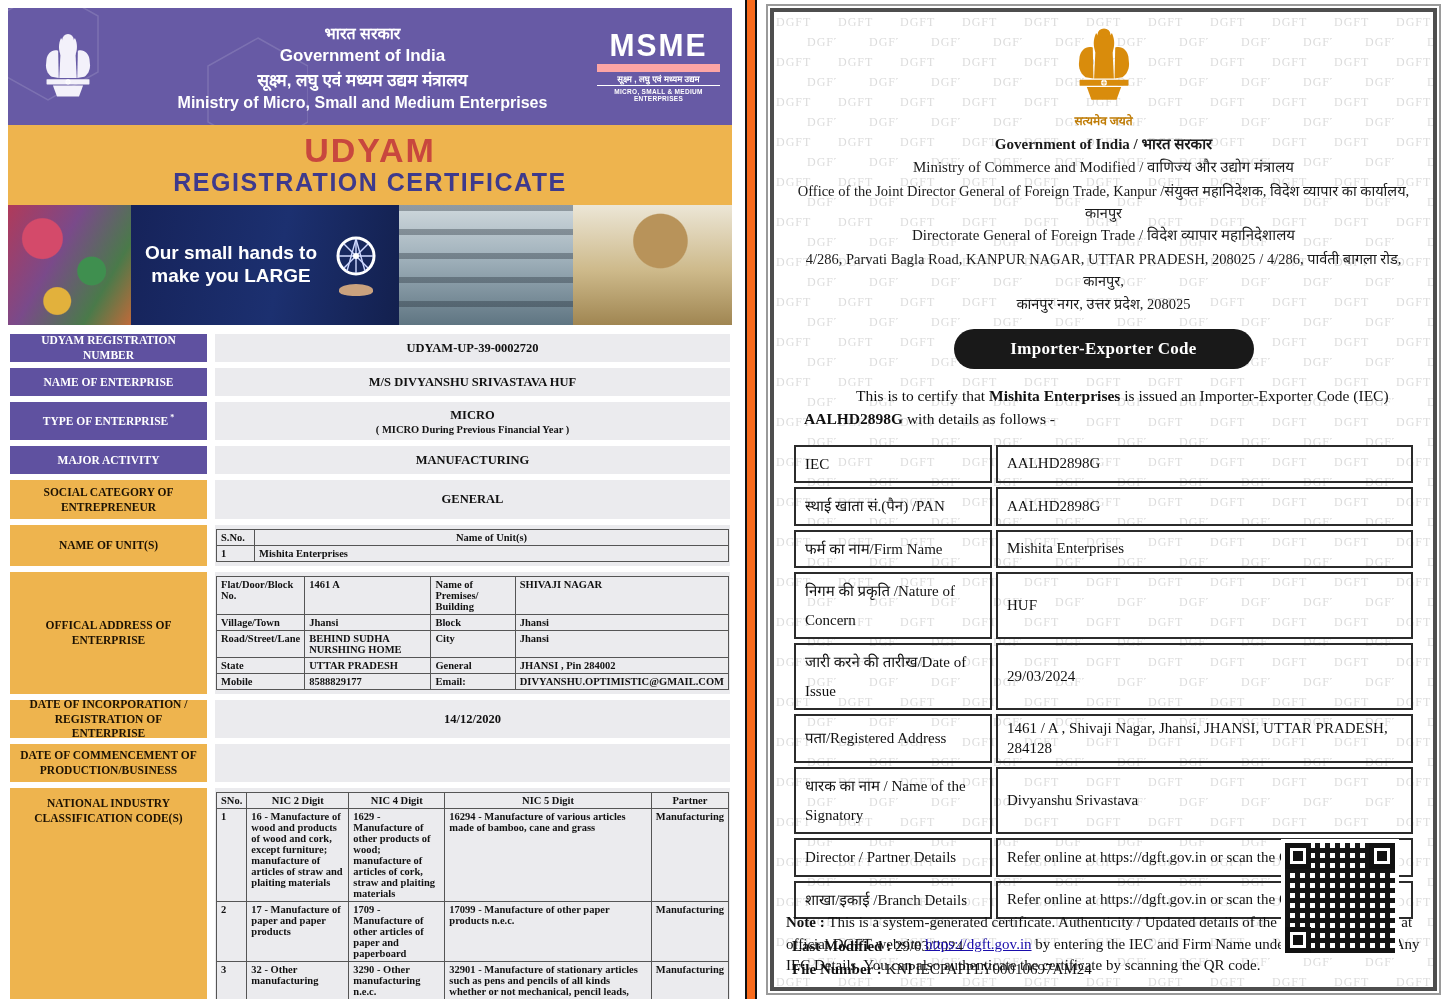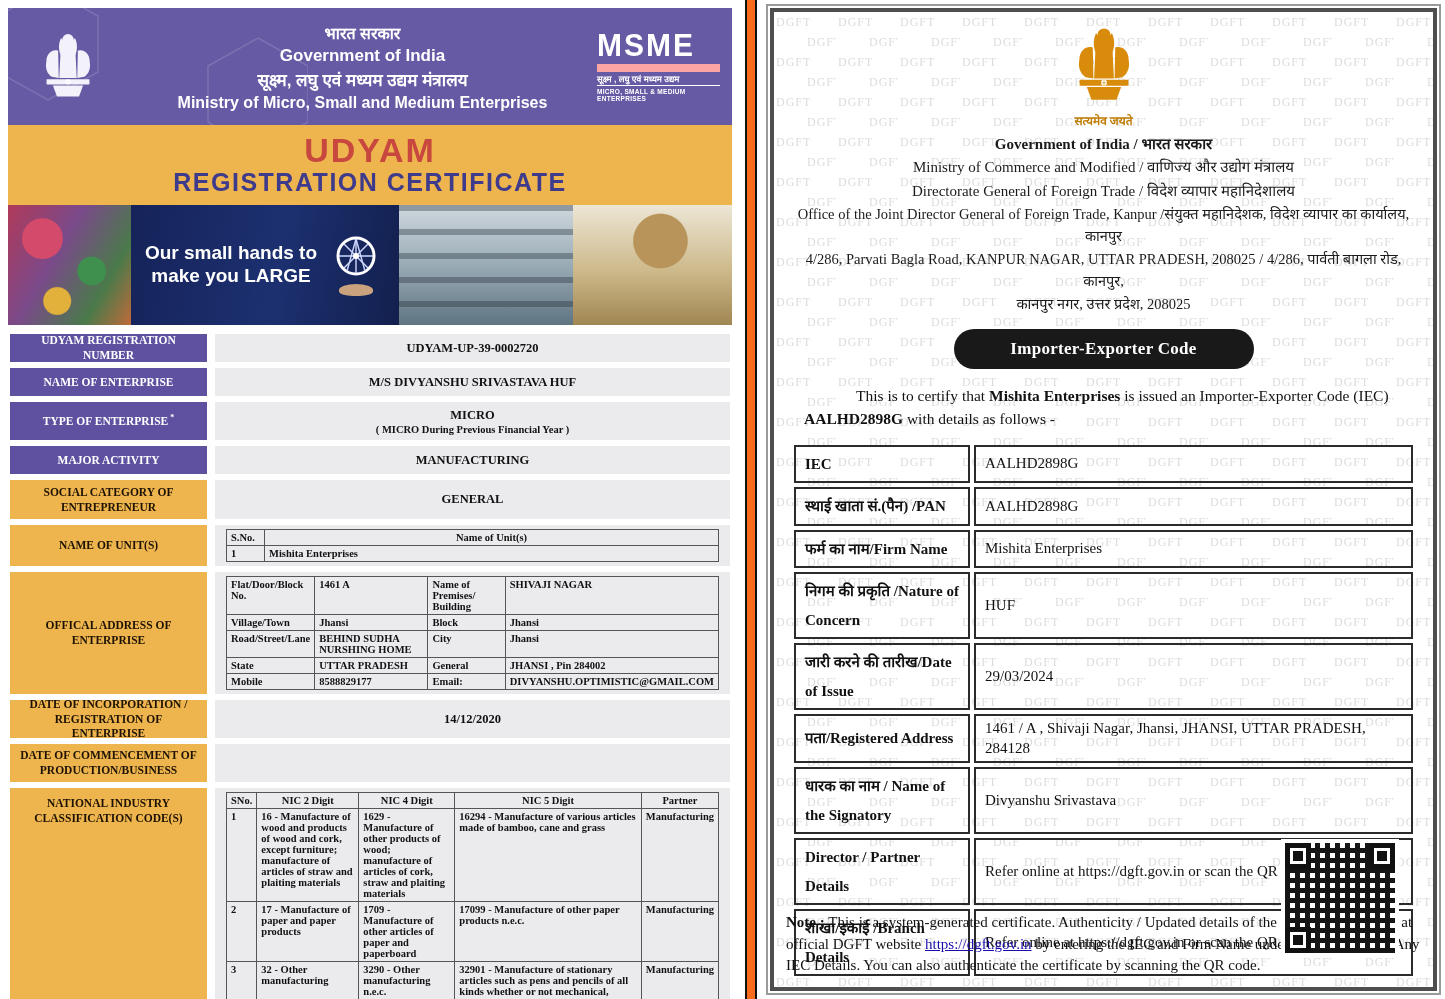--- a/index.html
+++ b/index.html
@@ -12,21 +12,21 @@
 
   .lp-header { position:relative; height:117px; background:#675aa5; display:flex; align-items:center; overflow:hidden; }
   .hexes { position:absolute; inset:0; }
   .lp-emblem { position:relative; width:120px; display:flex; justify-content:center; align-items:center; }
   .emblem { color:#f3f1fa; }
   .lp-head-text { position:relative; flex:1; text-align:center; color:#fff; font-family:"Liberation Sans", sans-serif; }
   .lp-head-text .hi1 { font-size:16px; font-weight:bold; }
   .lp-head-text .en1 { font-size:17px; font-weight:bold; margin-top:2px; }
   .lp-head-text .hi2 { font-size:17px; font-weight:bold; margin-top:2px; }
   .lp-head-text .en2 { font-size:16px; font-weight:bold; margin-top:3px; }
-  .msme-logo { position:relative; width:135px; padding-right:12px; text-align:left; color:#fff; font-family:"Liberation Sans", sans-serif; }
+  .msme-logo { position:relative; width:135px; padding-right:12px; text-align:center; color:#fff; font-family:"Liberation Sans", sans-serif; }
   .msme-word { font-size:30px; font-weight:800; letter-spacing:2px; line-height:1; transform:scaleY(1.05); }
   .msme-hi { font-size:8.5px; font-weight:bold; border-top:8px solid #fca5a5; border-bottom:1px solid #fff; padding:1px 0; margin-top:3px; white-space:nowrap; }
   .msme-en { font-size:6.5px; font-weight:bold; margin-top:2px; letter-spacing:.3px; }
 
   .lp-title { height:80px; background:#eeb44e; display:flex; flex-direction:column; align-items:center; justify-content:center; font-family:"Liberation Sans", sans-serif; }
   .lp-title .t1 { color:#c8473e; font-size:34px; font-weight:800; letter-spacing:2px; line-height:1.05; }
   .lp-title .t2 { color:#3e3a8c; font-size:25px; font-weight:800; letter-spacing:1.5px; }
 
   .lp-collage { height:120px; display:flex; position:relative; overflow:hidden; }
   .seg { height:100%; }
@@ -51,21 +51,21 @@
 
   .lp-rows { margin-top:9px; display:flex; flex-direction:column; gap:6px; padding:0 2px 0 2px; }
   .lrow { display:flex; gap:8px; }
   .lbl { width:197px; flex:0 0 197px; display:flex; align-items:center; justify-content:center; text-align:center;
          font-weight:bold; font-size:11.5px; padding:2px 8px; line-height:1.3; }
   .lbl.purple { background:#5f51a0; color:#fff; }
   .lbl.gold { background:#eeb44e; color:#1d1203; }
   .val { flex:1; background:#ebebee; display:flex; flex-direction:column; align-items:center; justify-content:center;
          font-weight:bold; font-size:12.5px; color:#111; text-align:center; padding:2px 6px; }
   .val .sub { font-size:10.5px; margin-top:1px; }
-  .val.tablecell { display:block; padding:4px 11px; text-align:left; }
+  .val.tablecell { display:block; padding:4px 1px; text-align:left; }
   sup.mark { font-size:8px; vertical-align:super; margin-left:2px; }
 
   table.mini { width:100%; border-collapse:collapse; background:#ebebee; font-size:10.5px; font-weight:bold; color:#111; }
   table.mini th, table.mini td { border:1px solid #555; padding:2px 4px; vertical-align:top; text-align:left; }
   table.units th:first-child { width:38px; }
   table.units th:last-child { text-align:center; }
   table.addr td.k { width:88px; }
   table.addr td.k2 { width:105px; }
   table.addr td.v1 { width:165px; }
   table.nic th { text-align:center; }
@@ -98,21 +98,21 @@
   .r-head .hl.sm { font-size:14.5px; }
 
   .pill { width:300px; height:40px; margin:14px auto 0; background:#191919; color:#fff; border-radius:22px;
           display:flex; align-items:center; justify-content:center; font-weight:bold; font-size:17px; letter-spacing:.3px; }
 
   .certify { margin-top:15px; font-size:15.5px; line-height:1.5; color:#111; padding:0 28px 0 16px; text-indent:52px; }
   .certify b { font-weight:bold; }
 
   table.iec { width:calc(100% - 4px); margin:10px auto 0; border-collapse:separate; border-spacing:4px; }
   table.iec td { border:2px solid #2b2b2b; background:rgba(255,255,255,0); padding:3px 9px; font-size:15px; color:#111; vertical-align:middle; }
-  table.iec td.k { width:176px; font-weight:bold; line-height:1.9; }
+  table.iec td.k { width:198px; font-weight:normal; line-height:1.9; }
   table.iec td.v { line-height:1.3; }
   tr.rh30 td { height:30px; } tr.rh52 td { height:52px; } tr.rh36 td { height:36px; }
 
   .r-meta { margin-top:12px; padding-left:4px; font-size:15px; color:#111; line-height:1.55; }
   .r-meta b { font-weight:bold; }
 
   .qr { position:absolute; z-index:2; right:34px; bottom:30px; width:118px; height:118px; background:#fff; padding:4px; }
   .qr-grid { position:relative; width:100%; height:100%;
     background-image:
       repeating-linear-gradient(0deg, #151515 0 5px, rgba(0,0,0,0) 5px 10px),
@@ -376,22 +376,22 @@
           <div class="r-emblem">
             <svg class="emblem" width="66" height="88" viewBox="0 0 100 132">
                 <use href="#emblem"></use>
               </svg>
             <div class="r-motto">सत्यमेव जयते</div>
           </div>
 
           <div class="r-head">
             <div class="hl b">Government of India / भारत सरकार</div>
             <div class="hl">Ministry of Commerce and Modified / वाणिज्य और उद्योग मंत्रालय</div>
+            <div class="hl sm">Office of the Joint Director General of Foreign Trade, Kanpur /संयुक्त महानिदेशक, विदेश व्यापार का कार्यालय, कानपुर</div>
             <div class="hl">Directorate General of Foreign Trade / विदेश व्यापार महानिदेशालय</div>
-            <div class="hl sm">Office of the Joint Director General of Foreign Trade, Kanpur /संयुक्त महानिदेशक, विदेश व्यापार का कार्यालय, कानपुर</div>
             <div class="hl sm">4/286, Parvati Bagla Road, KANPUR NAGAR, UTTAR PRADESH, 208025  / 4/286, पार्वती बागला रोड, कानपुर,</div>
             <div class="hl sm">कानपुर नगर, उत्तर प्रदेश, 208025</div>
           </div>
 
           <div class="pill">Importer-Exporter Code</div>
 
           <p class="certify">
             <span>This is to certify that </span><b>Mishita Enterprises</b><span> is issued an Importer-Exporter Code (IEC) </span><b>AALHD2898G</b><span> with details as follows -</span>
           </p>
 

